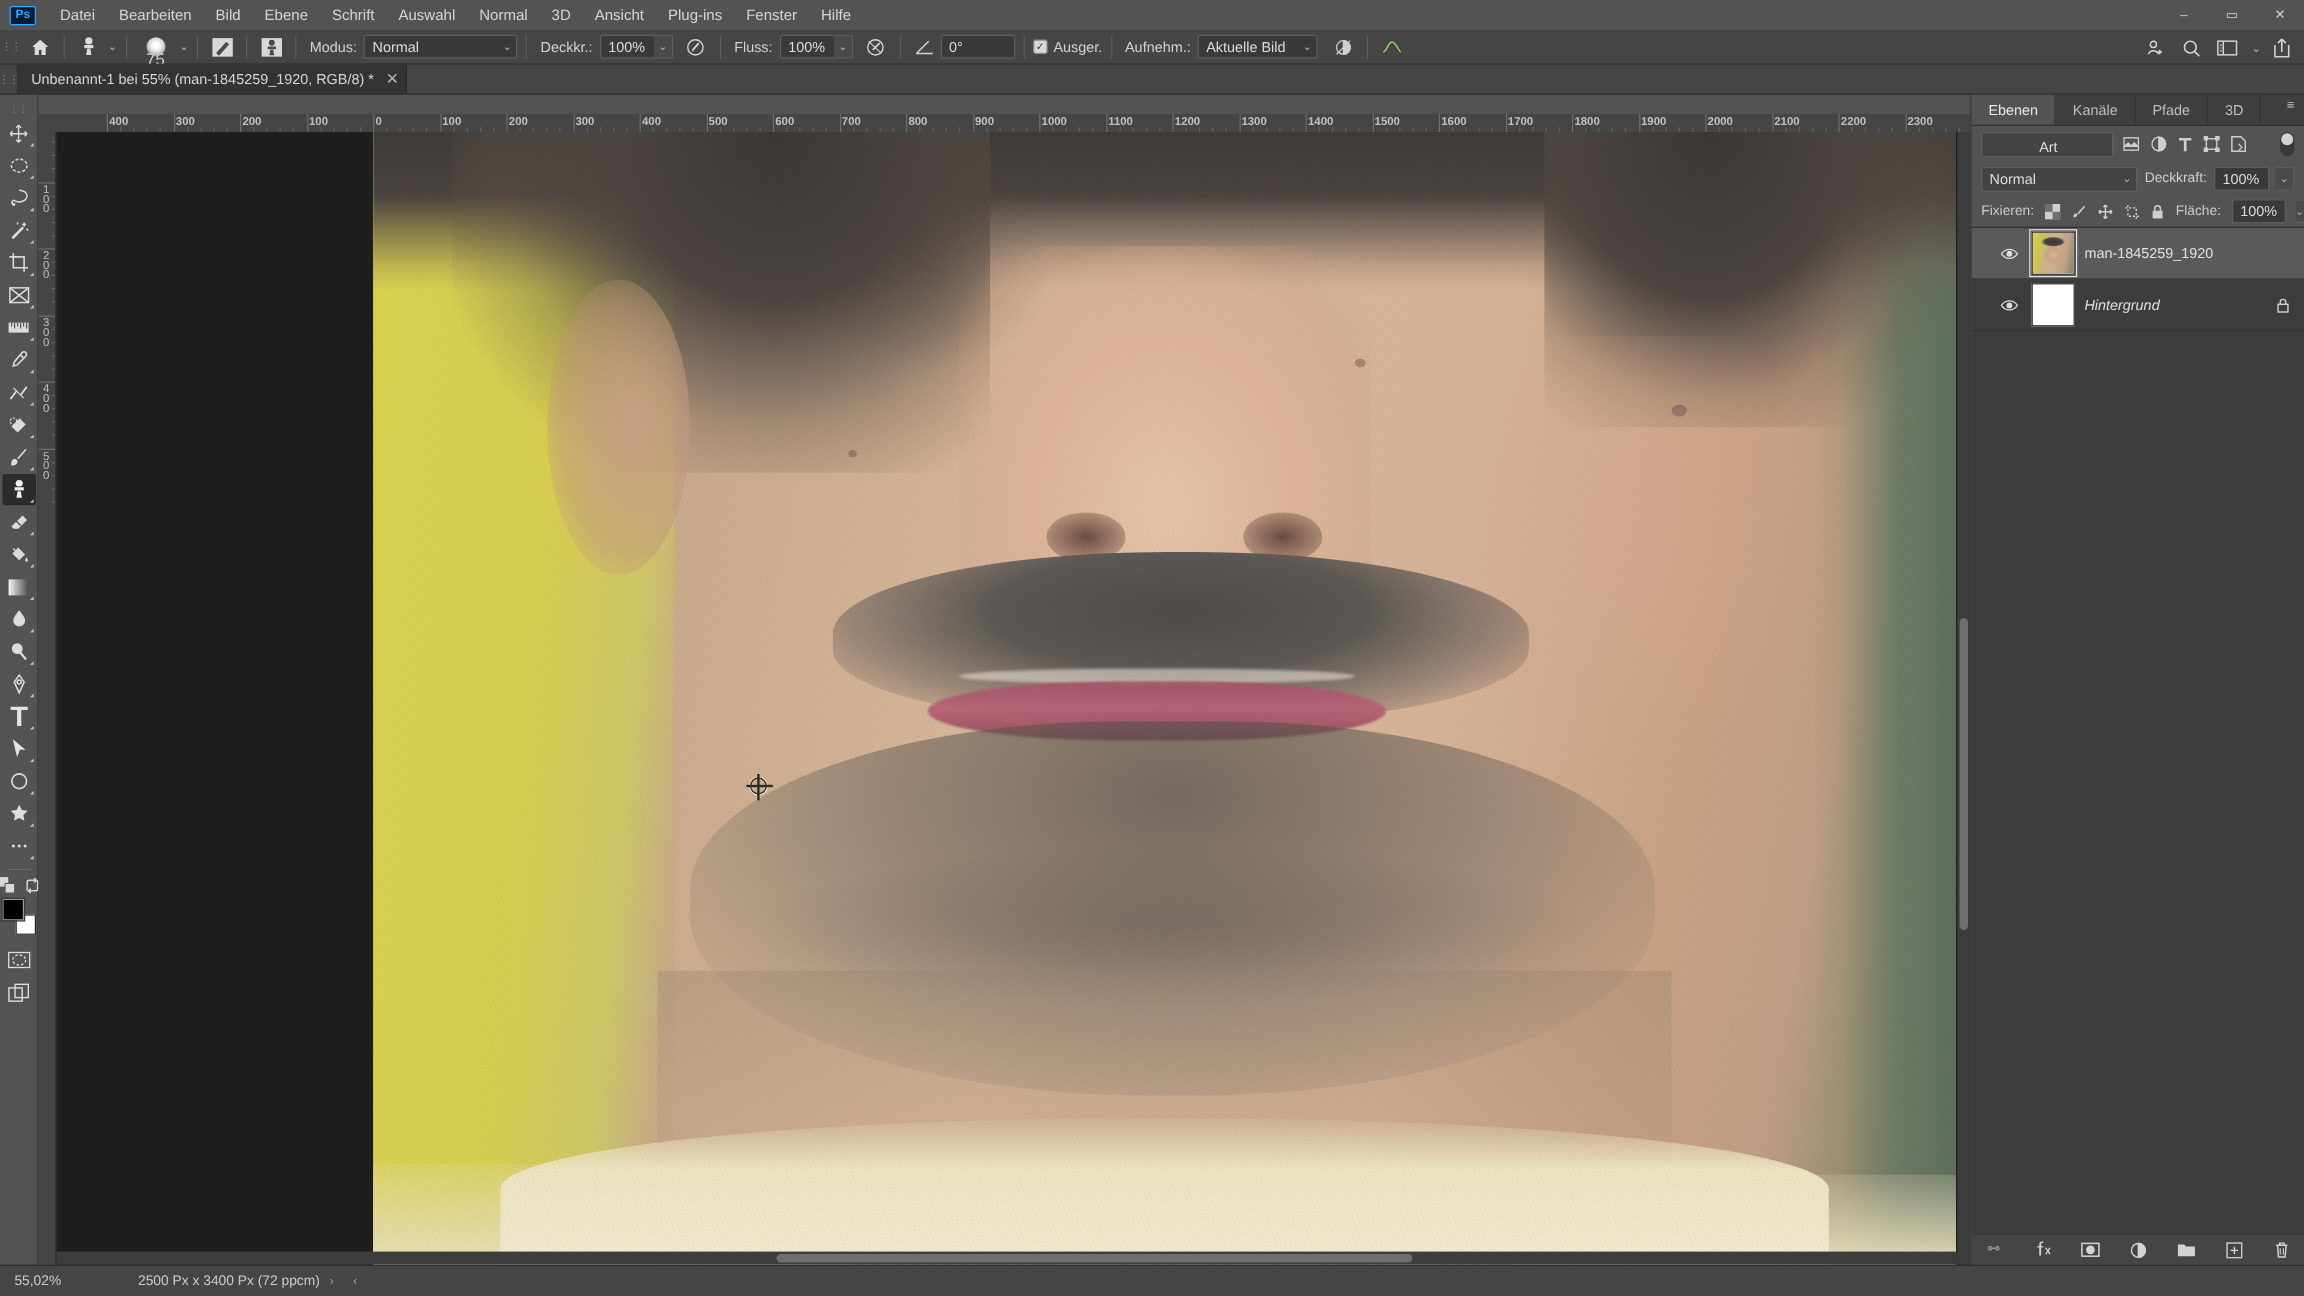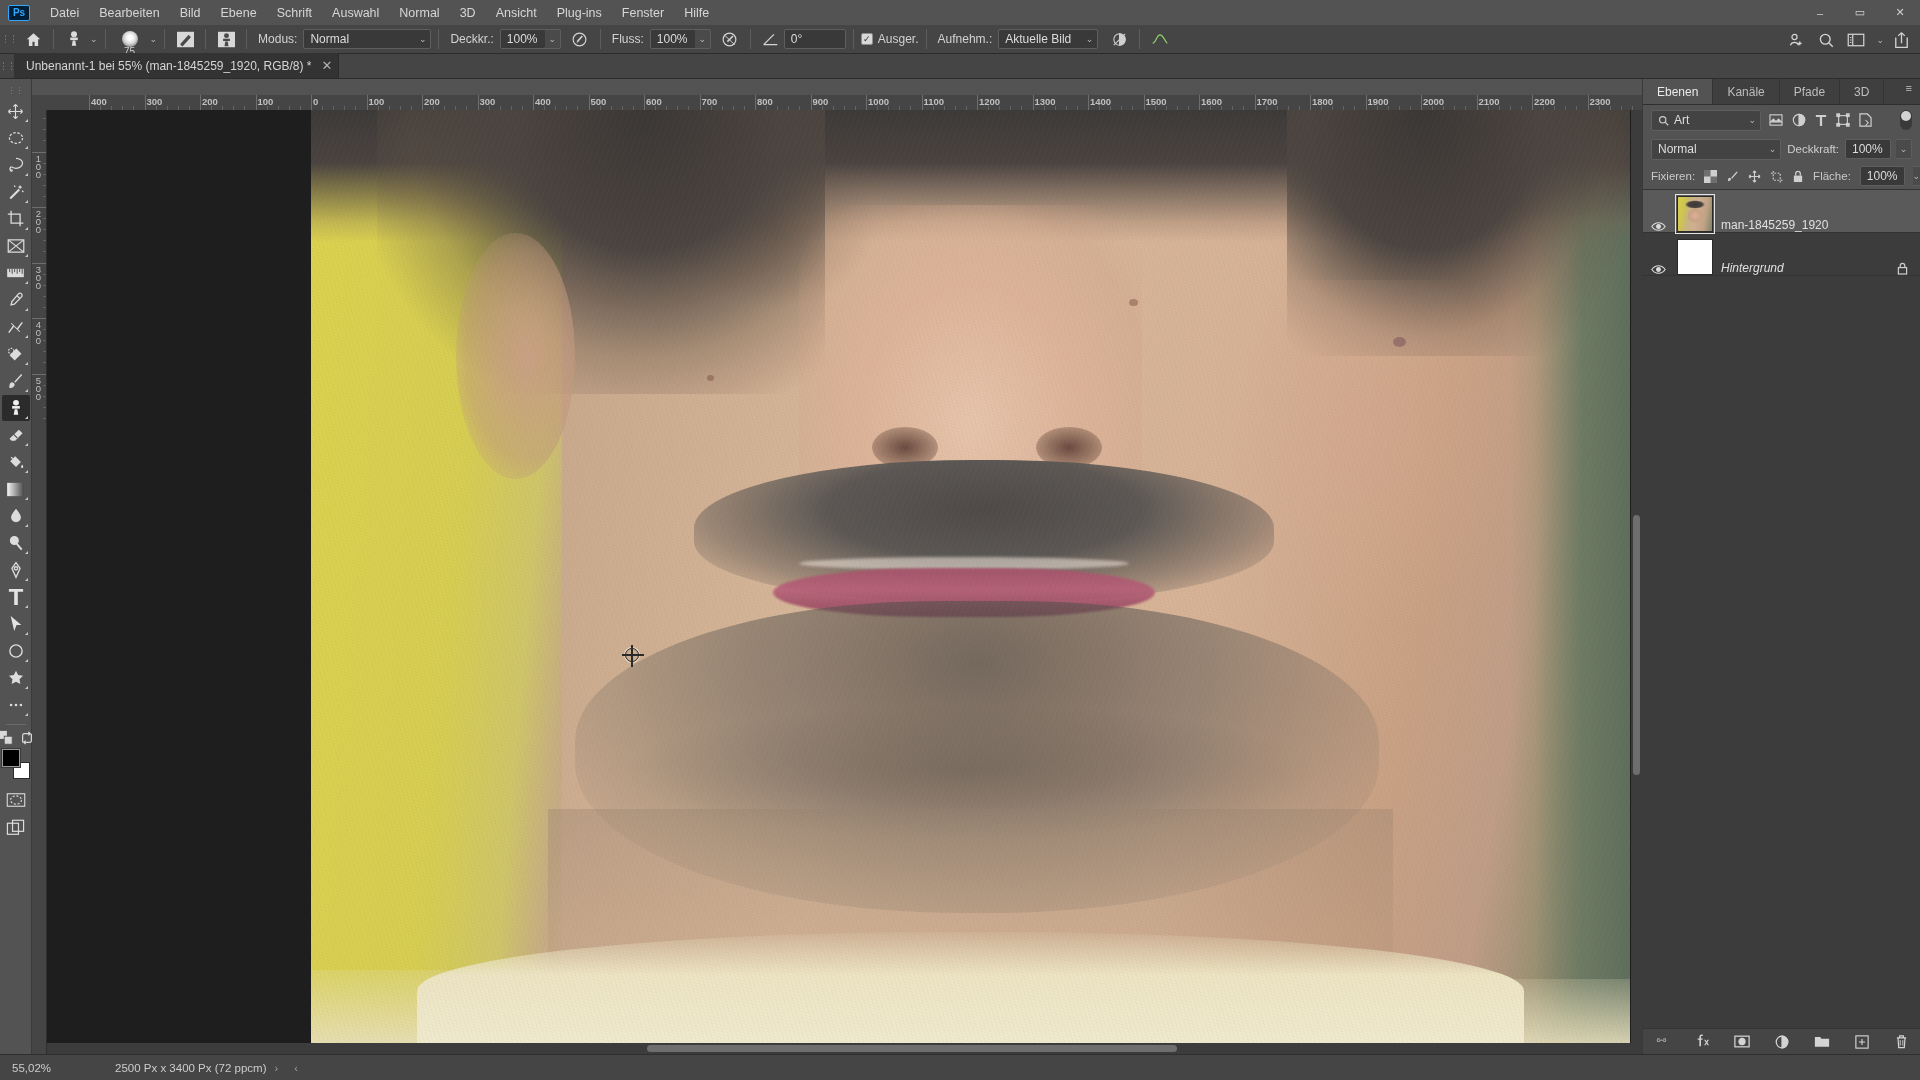--- a/index.html
+++ b/index.html
@@ -49,21 +49,21 @@
     color:#d4d4d4; position:relative;
   }
   .brush-preview {
     width:34px; height:24px; display:flex; flex-direction:column;
     align-items:center; justify-content:center; position:relative;
   }
   .brush-dot {
     width:16px;height:16px;border-radius:50%;
     background:radial-gradient(circle at 50% 42%, #ffffff 18%, #d8d8d8 48%, #8a8a8a 78%, #6a6a6a 100%);
   }
-  .brush-size { position:absolute; bottom:-6px; font-size:10px; color:#d0d0d0; }
+  .brush-size { position:absolute; bottom:-6px; font-size:14px; color:#d0d0d0; }
   .caret { font-size:9px; color:#b9b9b9; margin-left:3px; }
   .opt-label { font-size:12px; color:#d2d2d2; margin:0 6px 0 4px; white-space:nowrap; }
   .opt-select {
     height:20px; background:#393939; border:1px solid #5e5e5e; border-radius:2px;
     display:flex; align-items:center; padding:0 4px 0 6px; color:#dcdcdc;
     font-size:12px; justify-content:space-between;
   }
   .opt-field {
     height:20px; background:#393939; border:1px solid #5e5e5e; border-radius:2px;
     display:flex; align-items:center; padding:0 6px; color:#dcdcdc; font-size:12px;
@@ -264,36 +264,36 @@
     border-bottom:1px solid #2f2f2f; position:relative;
   }
   .ptab { padding:0 14px; display:flex; align-items:center; font-size:12px; color:#bdbdbd;
     background:#3f3f3f; border-right:1px solid #343434; white-space:nowrap;}
   .ptab.active { background:#535353; color:#eaeaea; }
   .panel-menu { position:absolute; right:8px; top:7px; color:#c2c2c2; font-size:11px; line-height:4px;}
   .panel-body { background:#535353; flex:1; display:flex; flex-direction:column; }
   .filter-row { height:30px; display:flex; align-items:center; padding:0 8px; gap:8px; }
   .filter-select {
     width:110px; height:21px; background:#434343; border:1px solid #5f5f5f; border-radius:2px;
-    display:flex; align-items:center; gap:5px; padding:0 4px 0 6px; font-size:12px; color:#ddd;
+    display:flex; align-items:center; gap:5px; padding:0 4px 0 6px; font-size:12px; color:#ddd;flex-direction:column;
   }
   .filter-icons { display:flex; gap:9px; align-items:center; color:#cfcfcf; }
   .toggle-pill { width:12px;height:20px;background:#3a3a3a;border-radius:6px;position:relative;
     margin-left:auto;}
   .toggle-pill::after{content:"";position:absolute;left:1px;top:1px;width:10px;height:10px;
     border-radius:50%;background:#d2d2d2;}
   .blend-row { height:28px; display:flex; align-items:center; padding:0 8px; gap:6px; }
   .blend-select { flex:1; height:21px; background:#434343; border:1px solid #5f5f5f;
     border-radius:2px; display:flex; align-items:center; justify-content:space-between;
     padding:0 4px 0 6px; font-size:12px; color:#ddd; }
   .lock-row { height:26px; display:flex; align-items:center; padding:0 8px; gap:9px;
     font-size:11.5px; color:#c9c9c9;}
   .layers-list { flex:1; background:#3c3c3c; border-top:1px solid #333; overflow:hidden; }
-  .layer-row { height:43px; display:flex; align-items:flex-end; border-bottom:1px solid #333;
-    padding-left:4px; gap:8px; }
+  .layer-row { height:43px; display:flex; align-items:center; border-bottom:1px solid #333;
+    padding-left:20px; gap:8px; }
   .layer-row.selected { background:#5a5a5a; }
   .eye { width:22px; display:flex; align-items:center; justify-content:center; color:#d8d8d8; }
   .thumb-box { width:36px; height:36px; background:#fff; border:1px solid #2a2a2a;
     position:relative; overflow:hidden; }
   .thumb-box.sel { outline:1.5px solid #e4e4e4; outline-offset:1px; }
   .thumb-face {
     position:absolute; inset:0;
     background:
       radial-gradient(ellipse 11px 10px at 50% 55%, #d9b398 0%, #c9a184 55%, transparent 78%),
       radial-gradient(ellipse 12px 5px at 50% 22%, #3c3836 0%, #4a4340 60%, transparent 85%),

